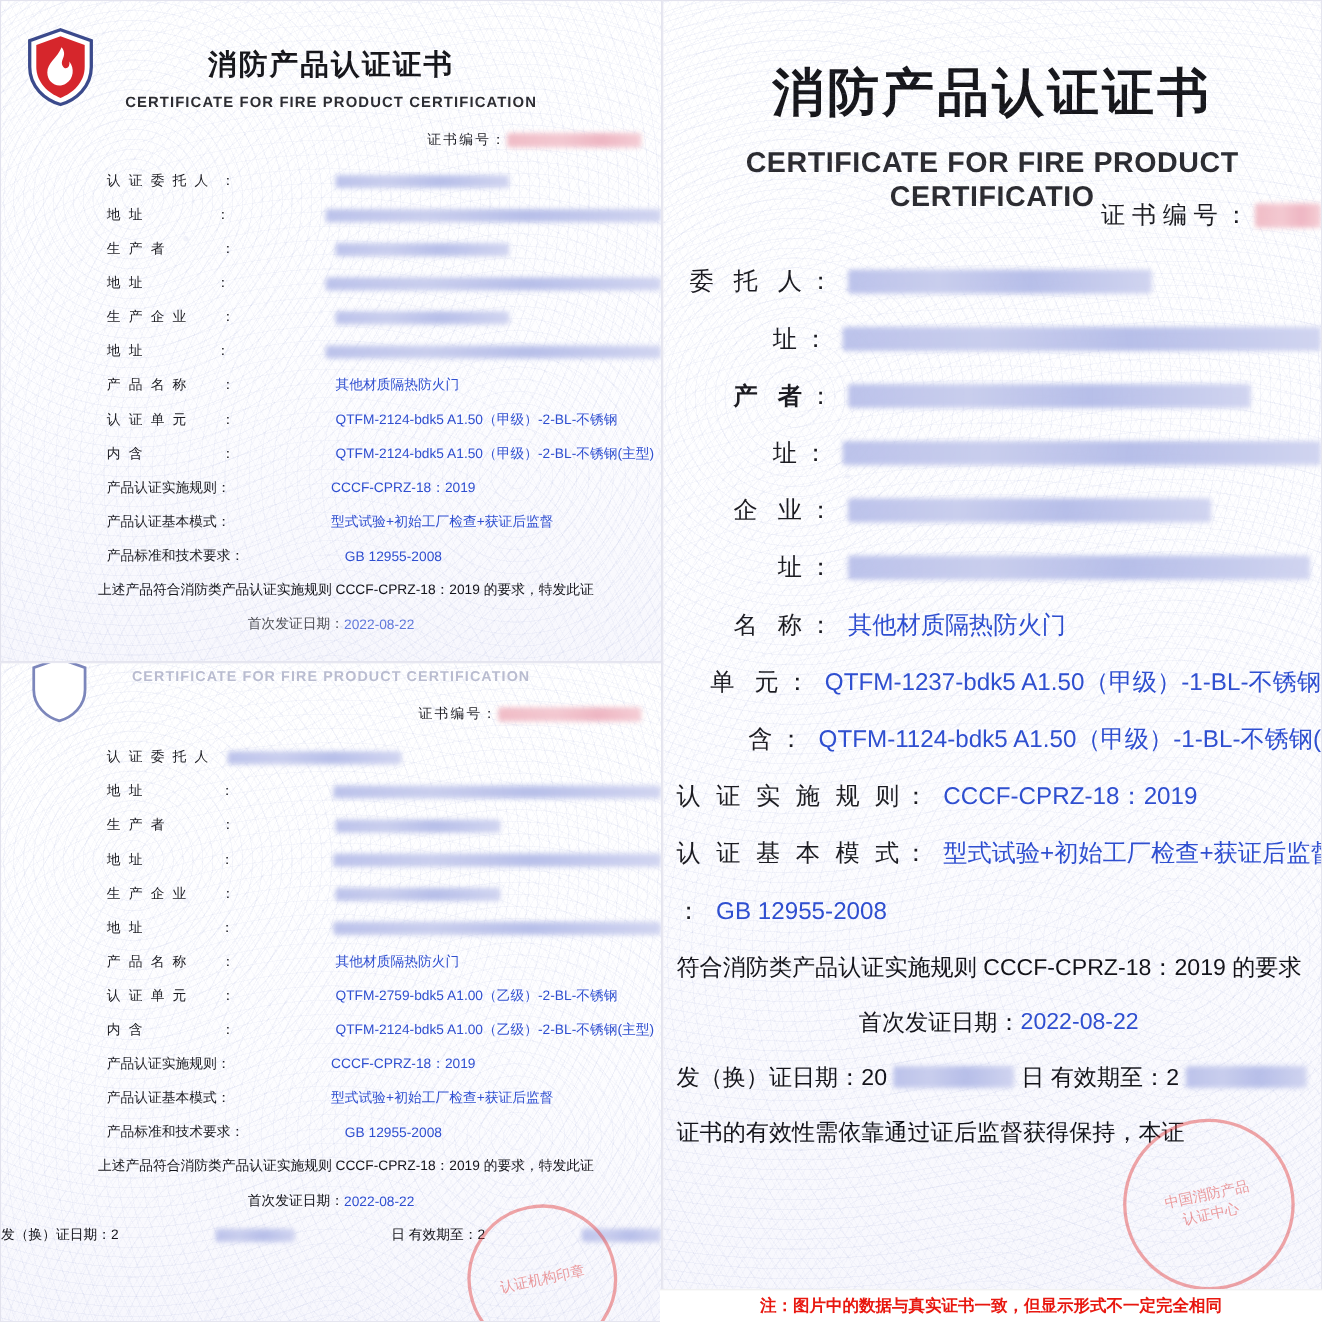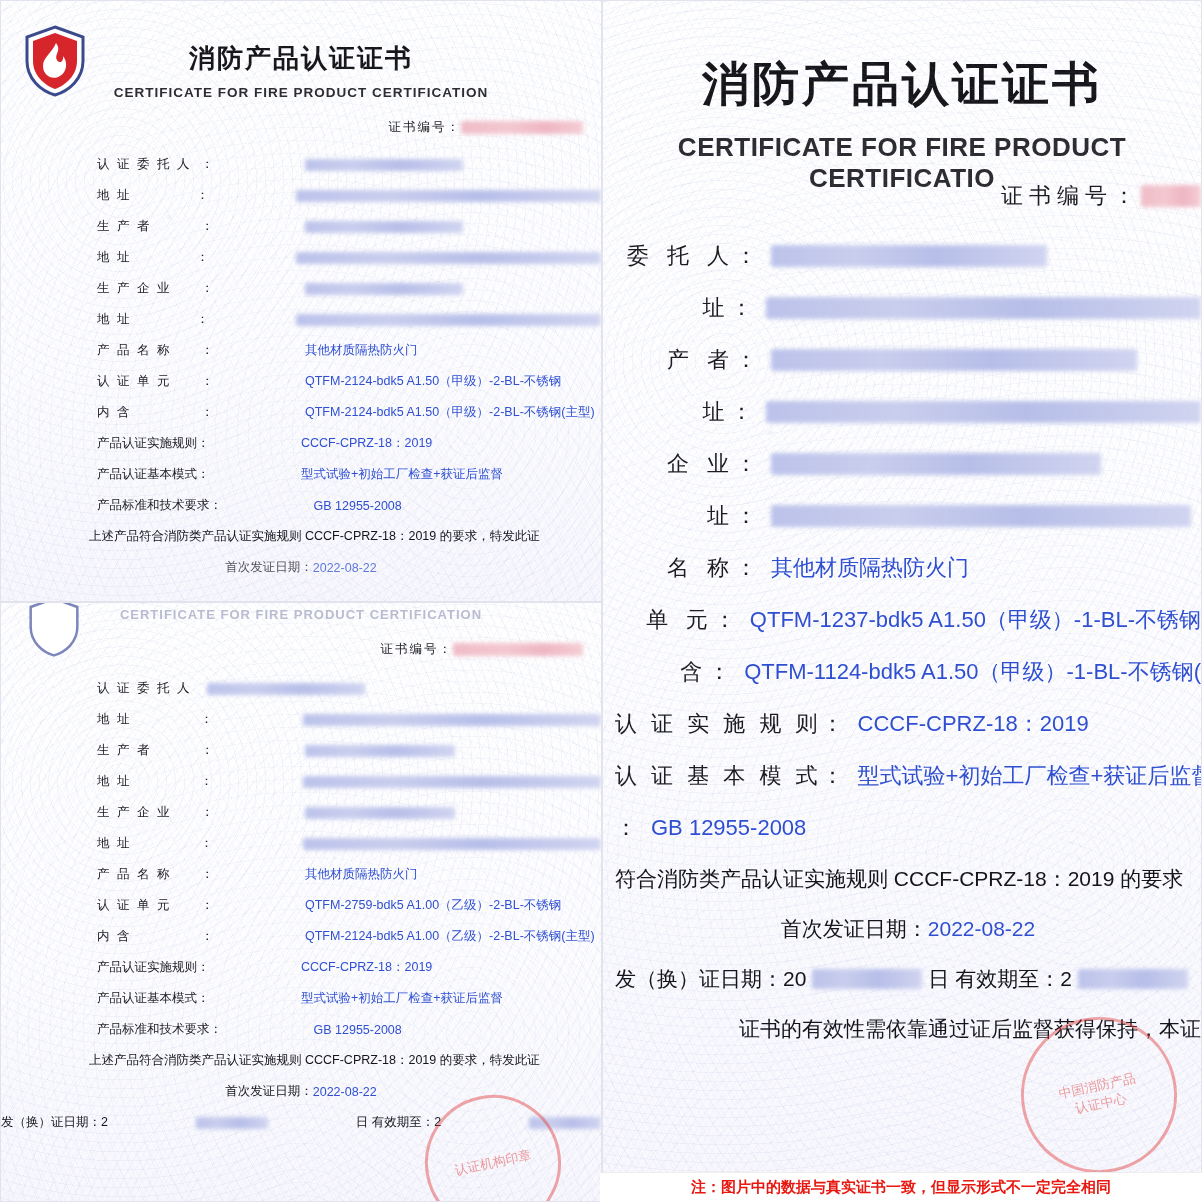--- a/index.html
+++ b/index.html
@@ -321,21 +321,21 @@
         <span class="lbl" style="width:120px;">委 托 人</span>
           <span class="lbl">：</span>
         <span class="blur" style="width:276px;height:22px;margin-left:8px;"></span>
       </div>
       <div class="row">
         <span class="lbl" style="width:120px;">址</span>
           <span class="lbl">：</span>
         <span class="blur" style="width:452px;height:22px;margin-left:8px;"></span>
       </div>
       <div class="row">
-        <span class="lbl" style="width:120px;">产    者</span>
+        <span class="lbl" style="width:120px;font-weight:bold;">产    者</span>
           <span class="lbl">：</span>
         <span class="blur" style="width:366px;height:22px;margin-left:8px;"></span>
       </div>
       <div class="row">
         <span class="lbl" style="width:120px;">址</span>
           <span class="lbl">：</span>
         <span class="blur" style="width:452px;height:22px;margin-left:8px;"></span>
       </div>
       <div class="row">
         <span class="lbl" style="width:120px;">企    业</span>
@@ -346,21 +346,21 @@
         <span class="lbl" style="width:120px;">址</span>
           <span class="lbl">：</span>
         <span class="blur" style="width:420px;height:22px;margin-left:8px;"></span>
       </div>
       <div class="row">
         <span class="lbl" style="width:120px;">名    称</span>
           <span class="lbl">：</span>
         <span class="val" style="margin-left:8px;">其他材质隔热防火门</span>
       </div>
       <div class="row">
-        <span class="lbl" style="width:120px;font-family:Liberation Serif, serif;">单    元</span>
+        <span class="lbl" style="width:120px;">单    元</span>
           <span class="lbl">：</span>
         <span class="val" style="margin-left:8px;">QTFM-1237-bdk5 A1.50（甲级）-1-BL-不锈钢</span>
       </div>
       <div class="row">
         <span class="lbl" style="width:120px;">含</span>
           <span class="lbl">：</span>
         <span class="val" style="margin-left:8px;">QTFM-1124-bdk5 A1.50（甲级）-1-BL-不锈钢(</span>
       </div>
       <div class="row">
         <span class="lbl" style="width:auto;letter-spacing:4px;">认 证 实 施 规 则</span>
@@ -383,21 +383,21 @@
       <div class="row" style="justify-content:center;font-size:21px;margin-top:16px;">
         <span class="note">首次发证日期：</span>
         <span class="val">2022-08-22</span>
       </div>
       <div class="row" style="font-size:21px;margin-top:18px;">
         <span class="note">发（换）证日期：20</span>
         <span class="blur" style="width:110px;height:20px;margin:0 6px;"></span>
         <span class="note">日 有效期至：2</span>
         <span class="blur" style="width:110px;height:20px;margin-left:6px;"></span>
       </div>
-      <div class="row" style="font-size:21px;margin-top:16px;justify-content:flex-end;">
+      <div class="row" style="font-size:21px;margin-top:16px;">
         <span class="note">证书的有效性需依靠通过证后监督获得保持，本证</span>
       </div>
     </div>
 
     <div class="seal">中国消防产品<br>认证中心</div>
   </div>
 
   <div class="warn">注：图片中的数据与真实证书一致，但显示形式不一定完全相同</div>
 
 </div>

